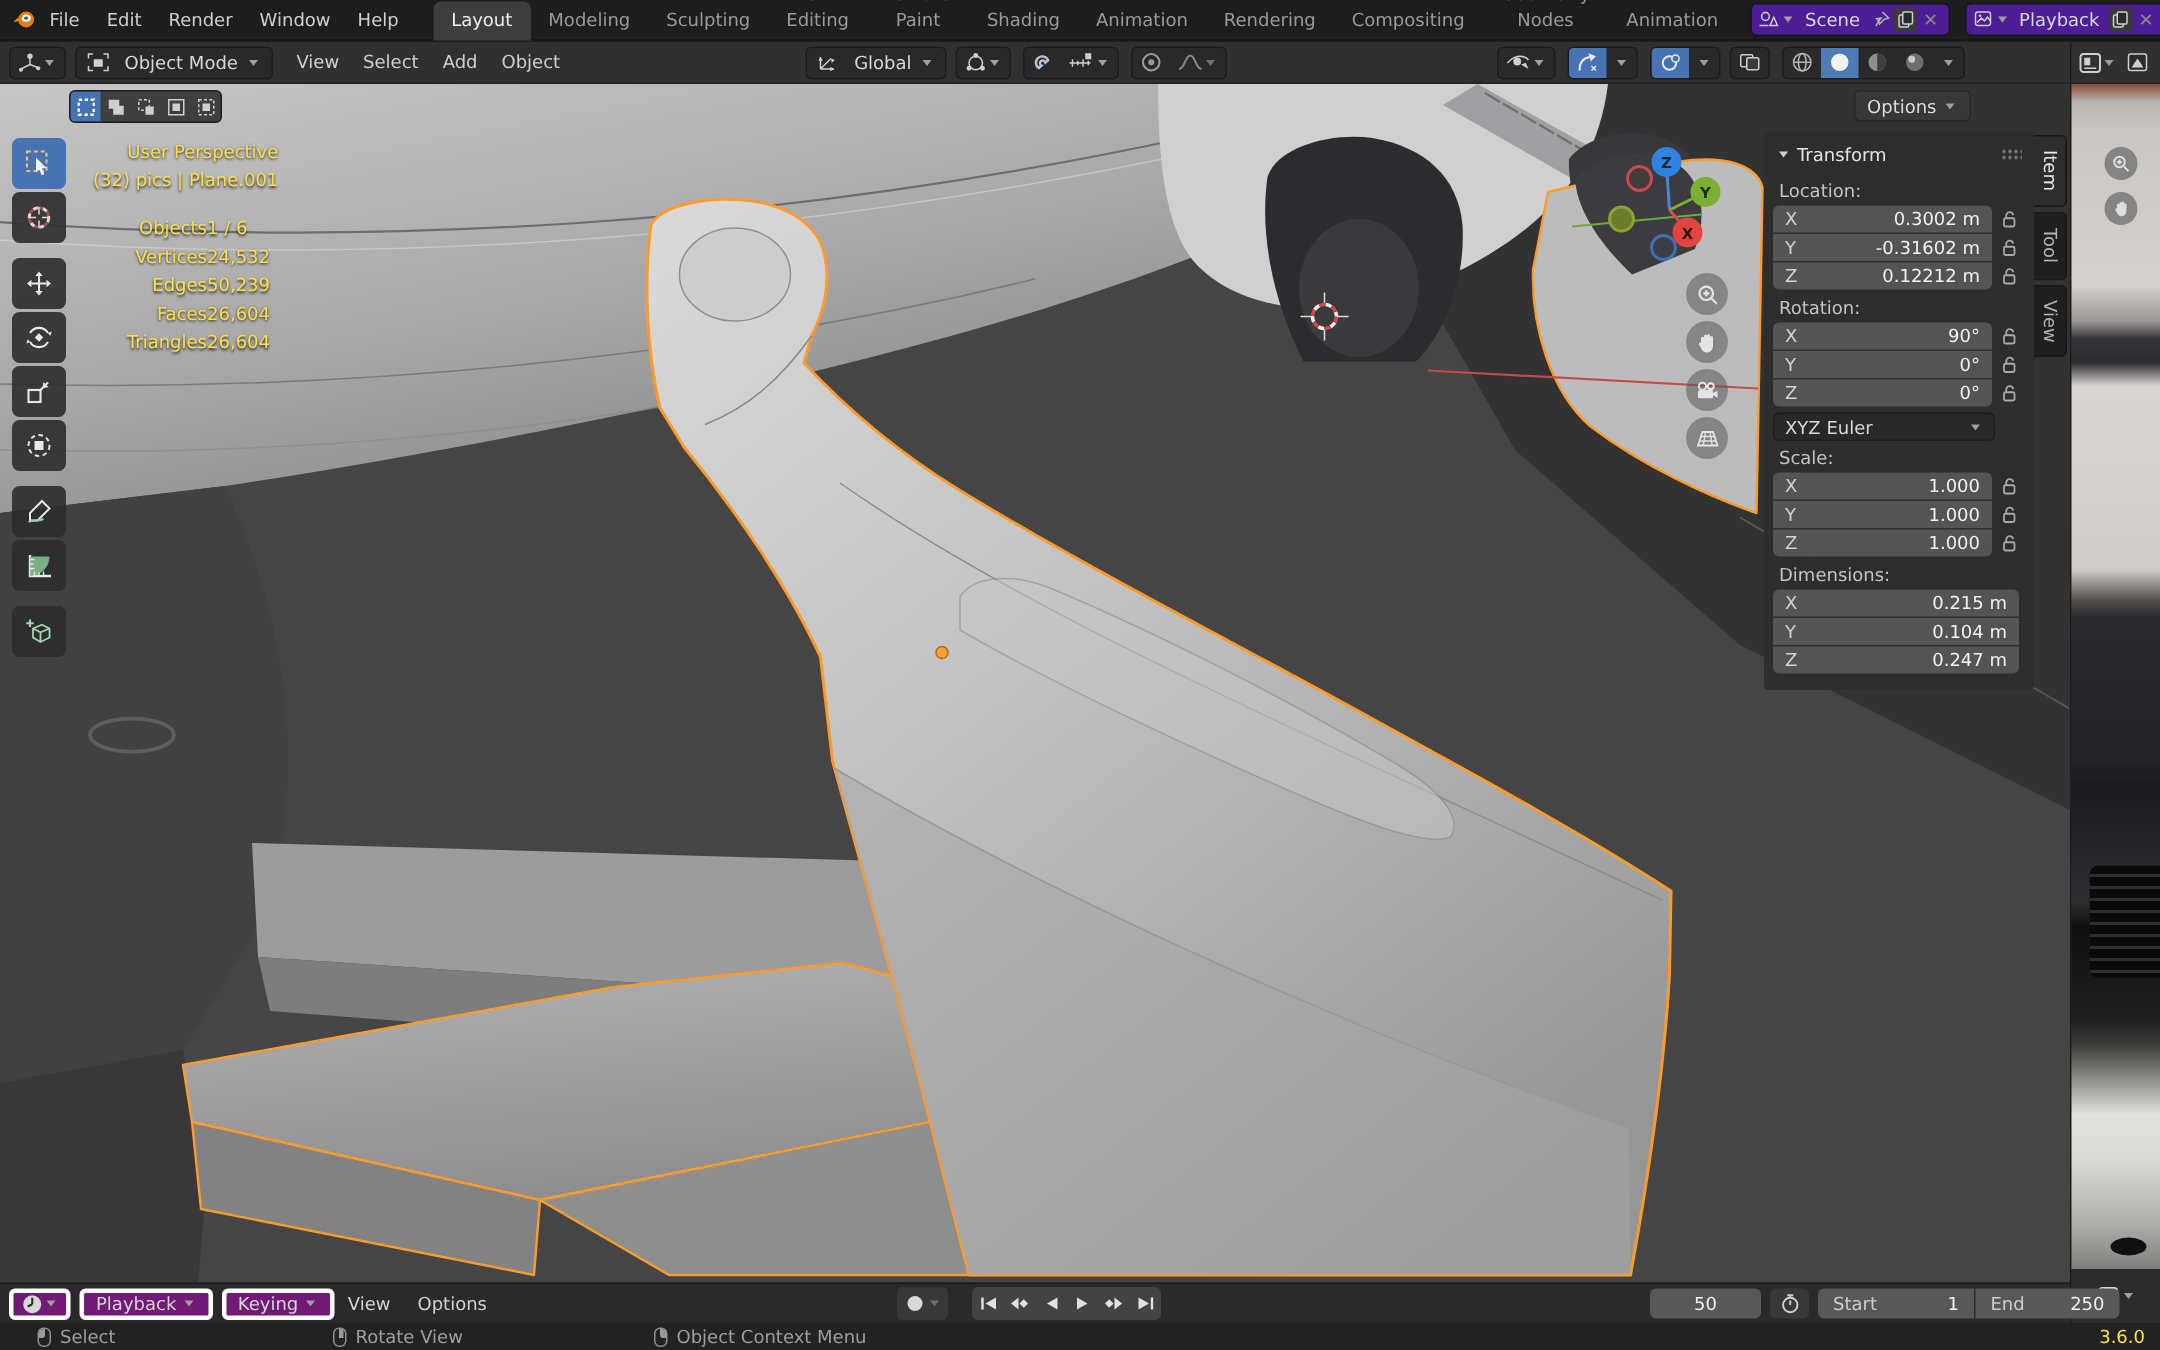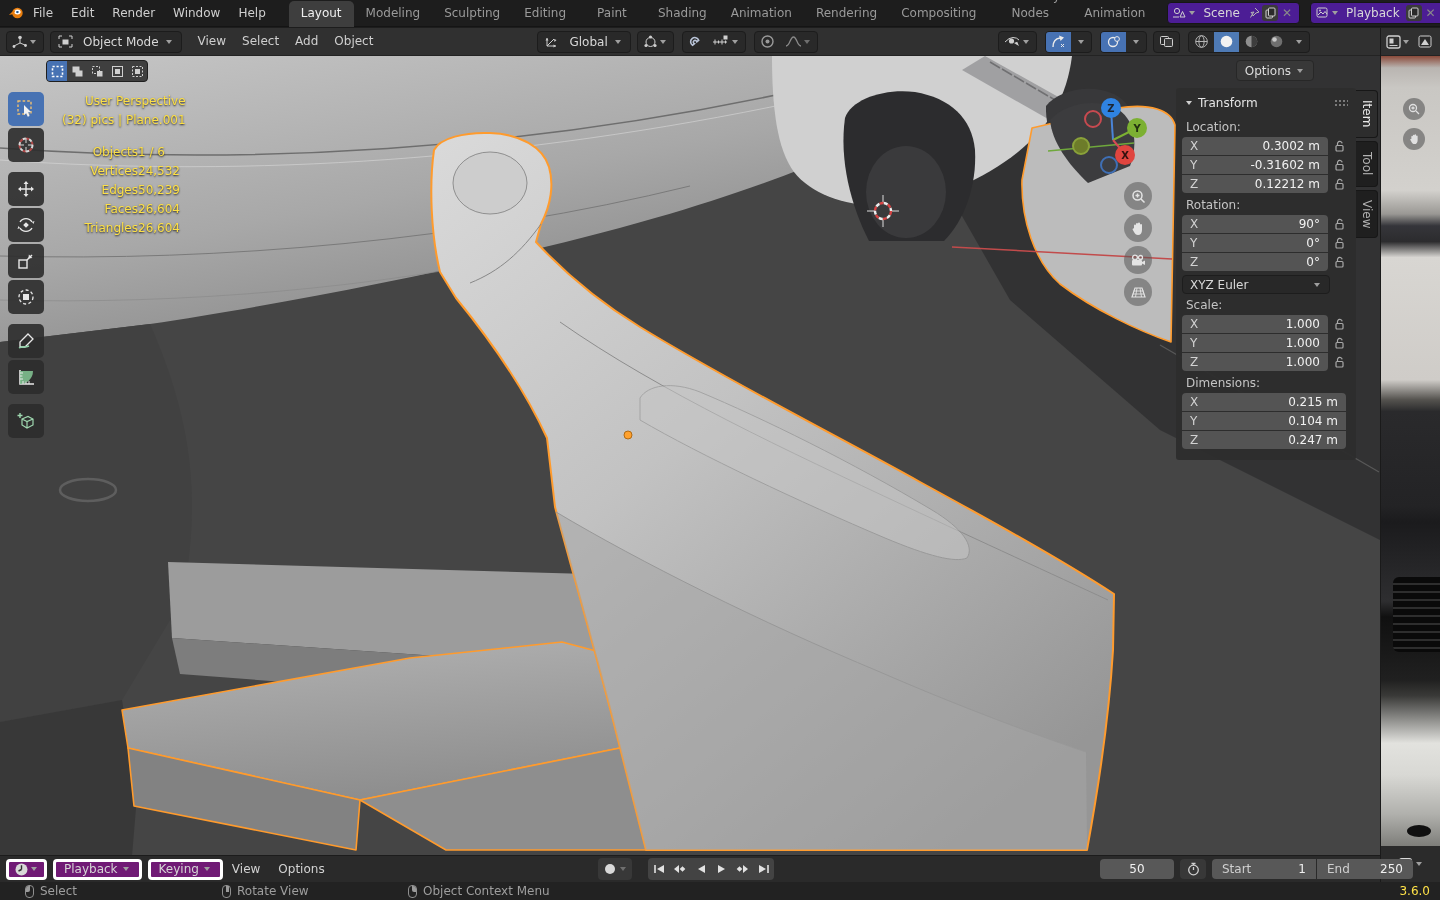--- a/index.html
+++ b/index.html
@@ -910,21 +910,21 @@
           <i></i>
         </span>
       <span>Select</span>
     </span>
     <span class="hint" style="left:222px">
       <span class="mouse m-mid">
           <i></i>
         </span>
       <span>Rotate View</span>
     </span>
-    <span class="hint" style="left:408px">
+    <span class="hint" style="left:436px">
       <span class="mouse m-right">
           <i></i>
         </span>
       <span>Object Context Menu</span>
     </span>
     <span id="version">3.6.0</span>
   </div>
 
 </div>
 

